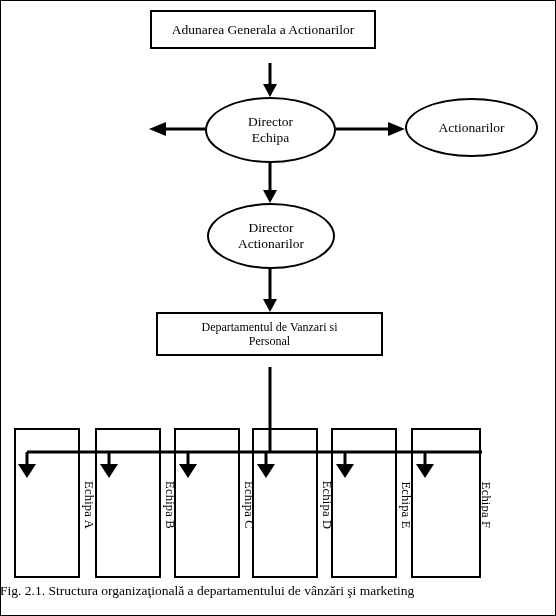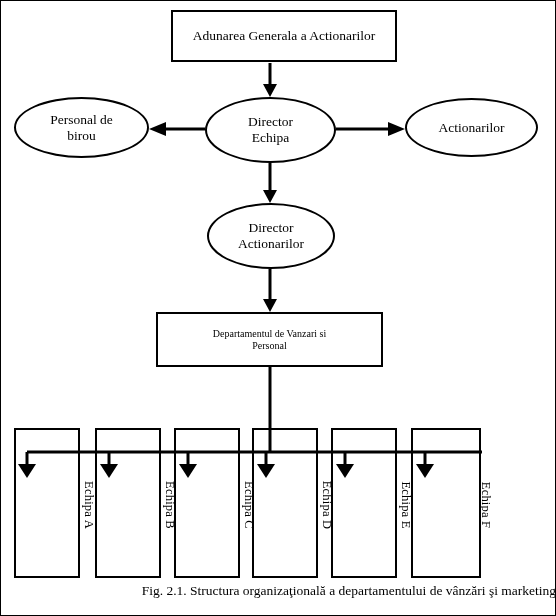--- a/index.html
+++ b/index.html
@@ -41,42 +41,42 @@
   }
   .box{
     border:2px solid #000;
   }
   .ellipse{
     border:2px solid #000;
     border-radius:50%;
   }
   
   #node-assembly{
-    left:171px; top:10px; width:226px; height:52px;
+    left:150px; top:10px; width:226px; height:39px;
     font-size:13.5px;
   }
   #node-dir-general{
     left:205px; top:97px; width:131px; height:66px;
     font-size:13.5px;
   }
   #node-office-staff{
     left:14px; top:97px; width:135px; height:61px;
     font-size:13.5px;
   }
   #node-secretariat{
     left:405px; top:98px; width:133px; height:59px;
     font-size:13.5px;
   }
   #node-dir-dept{
     left:207px; top:203px; width:128px; height:66px;
     font-size:13.5px;
   }
   #node-department{
-    left:156px; top:312px; width:227px; height:55px;
-    font-size:10px;
+    left:156px; top:312px; width:227px; height:44px;
+    font-size:12px;
   }
   
   .team-box{
     position:absolute;
     box-sizing:border-box;
     border:2px solid #000;
     background:transparent;
     top:428px;
     height:150px;
   }
@@ -92,21 +92,21 @@
     transform:rotate(90deg) translateY(-100%);
     font-size:12.5px;
     white-space:nowrap;
     letter-spacing:0.2px;
   }
   #caption{
     position:absolute;
     left:0;
     top:583px;
     width:556px;
-    text-align:right;
+    text-align:left;
     font-size:13.5px;
     white-space:nowrap;
   }
 </style>
 </head>
 <body>
 
 <div id="root">
 
   <svg id="canvas" viewBox="0 0 556 616" width="556" height="616" xmlns="http://www.w3.org/2000/svg">
@@ -169,26 +169,20 @@
     <g>
       <line x1="425" y1="452" x2="425" y2="466" stroke="#000" stroke-width="3"></line>
       <path d="M416,464 L434,464 L425,478 Z" fill="#000"></path>
     </g>
   </svg>
 
   <div class="node box" id="node-assembly">
     <span>Adunarea Generala a Actionarilor</span>
   </div>
 
-  <div class="node ellipse" id="node-office-staff">
-    <span>
-      <span>Personal de</span><br>
-      <span>birou</span>
-    </span>
-  </div>
 
   <div class="node ellipse" id="node-dir-general">
     <span>
       <span>Director</span><br>
       <span>Echipa</span>
     </span>
   </div>
 
   <div class="node ellipse" id="node-secretariat">
     <span>Actionarilor</span>

